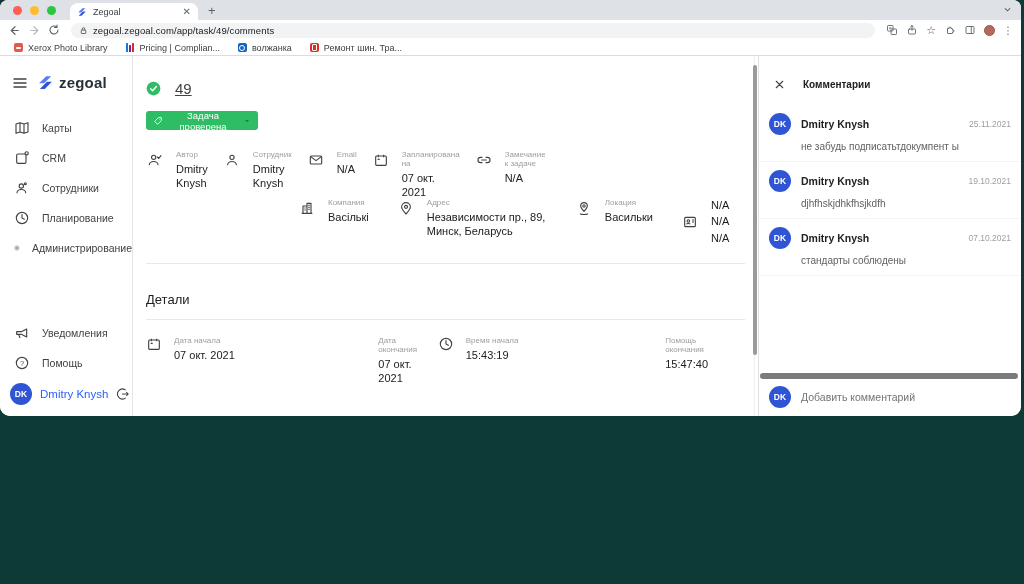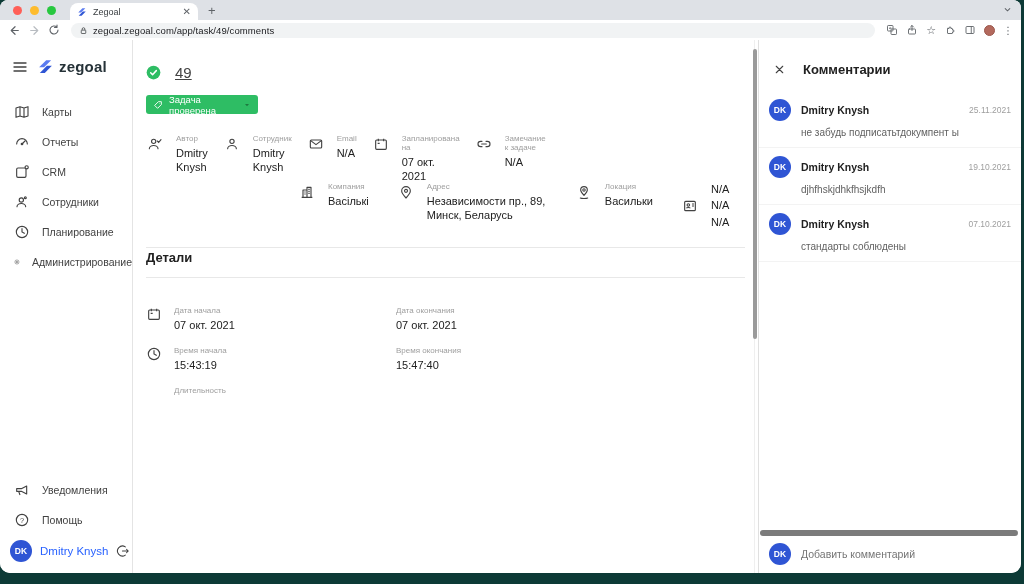--- a/index.html
+++ b/index.html
@@ -1,19 +1,19 @@
 <!DOCTYPE html>
 <html><head>
 <meta charset="utf-8">
 <style>
   * { margin:0; padding:0; box-sizing:border-box; }
   html,body { width:1024px; height:584px; overflow:hidden; }
   body { background:#0d3a36; font-family:"Liberation Sans", sans-serif; }
 
-  .window { position:absolute; left:0; top:0; width:1021px; height:573px;
+  .window { position:absolute; left:0; top:0; width:1021px; height:416px;
             border-radius:8px 8px 10px 10px; overflow:hidden; background:#fff;
             display:flex; flex-direction:column; }
 
   
   .tabstrip { height:20px; background:#dee1e6; display:flex; align-items:center; position:relative; flex:0 0 auto; }
   .lights { display:flex; gap:8px; margin-left:13px; margin-right:14px; }
   .light { width:9px; height:9px; border-radius:50%; }
   .l-red{background:#ff5f57;} .l-yellow{background:#febc2e;} .l-green{background:#28c840;}
   .tab { height:17px; margin-top:3px; width:128px; background:#fff; border-radius:8px 8px 0 0;
          display:flex; align-items:center; padding:0 7px; gap:6px; }
@@ -59,44 +59,44 @@
   .user-name { font-size:11.5px; color:#2962ff; font-weight:500; }
 
   
   .main { flex:1; position:relative; padding:0 0 0 13px; overflow:hidden; }
   .m-header { display:flex; align-items:center; gap:17px; margin-top:22px; }
   .m-title { font-size:15px; font-weight:700; color:#212121; letter-spacing:.2px; }
   .id-row { display:flex; align-items:center; gap:14px; margin-top:24px; }
   .task-id { font-size:15px; color:#424242; text-decoration:underline; cursor:pointer; }
   .status-btn { margin-top:14px; width:112px; height:19px; background:#2ebd64; border:none; border-radius:3px;
                 display:flex; align-items:center; gap:6px; padding:0 7px; cursor:pointer; }
-  .status-btn .st-lbl { font-size:9.5px; color:#fff; flex:1; text-align:left; }
+  .status-btn .st-lbl { font-size:9.5px; color:#fff; flex:1; text-align:center; }
   .fields { display:flex; margin-top:20px; }
   .fcol { display:flex; }
   .fcol-left { width:152px; gap:15px; }
   .fcol-right { width:190px; gap:28px;margin-top:48px; }
   .field { display:flex; gap:12px; }
   .field .fico { flex:0 0 18px; display:flex; justify-content:center; align-items:flex-start; padding-top:2px; }
   .flabel { font-size:8px; color:#9e9e9e; margin-bottom:3px; }
   .fvalue { font-size:11px; color:#212121; line-height:1.3; }
   .fvalue.wrap { width:120px; }
   .trio { display:flex; flex-direction:column; gap:2px; }
   .divider { height:1px; background:#e8e8e8; margin:18px 13px 0 0; }
-  .sec-title { font-size:13px; font-weight:700; color:#212121; margin-top:2px; }
-  .details { margin-top:28px; display:flex; flex-direction:column; gap:14px; }
+  .sec-title { font-size:13px; font-weight:400; color:#212121; margin-top:28px; }
+  .details { margin-top:16px; display:flex; gap:3px; }
   .drow { display:flex; }
   .dcell1 { width:250px; display:flex; gap:12px; }
   .dcell2 { display:flex; flex-direction:column; }
   .vscroll-track { position:absolute; right:3px; top:0; bottom:0; width:1px; background:#efefef; }
   .vscroll { position:absolute; right:1px; top:9px; width:4px; height:290px; background:#9a9a9a; border-radius:2px; }
 
   
   .comments { width:263px; border-left:1px solid #e0e0e0; display:flex; flex-direction:column; flex:0 0 auto; }
   .c-header { display:flex; align-items:center; gap:17px; padding:22px 0 6px 14px; }
-  .c-title { font-size:13px; font-weight:700; color:#212121; }
+  .c-title { font-size:10px; font-weight:700; color:#212121; }
   .c-list { margin-top:8px; }
   .comment { padding:8px 10px 9px 10px; border-bottom:1px solid #f3f3f3; }
   .c-top { display:flex; align-items:center; gap:10px; }
   .av-com { width:22px; height:22px; font-size:8.5px; flex:0 0 auto; }
   .c-name { font-size:10.5px; font-weight:700; color:#212121; flex:1; }
   .c-date { font-size:8.5px; color:#9e9e9e; }
   .c-text { font-size:10px; color:#616161; margin:6px 0 0 32px; }
   .c-bottom { margin-top:auto; }
   .hscroll { height:6px; background:#7b7b7b; border-radius:3px; margin:0 3px 4px 1px; }
   .c-input-row { display:flex; align-items:center; gap:10px; padding:3px 10px 8px 10px; }
@@ -170,20 +170,42 @@
         </svg>
       <svg class="ic" width="12" height="12" viewBox="0 0 24 24" fill="none" stroke="#5f6368" stroke-width="1.8">
           <rect x="4" y="5" width="16" height="14" rx="2"></rect>
           <path d="M14.5 5v14" fill="none"></path>
         </svg>
       <span class="tb-avatar"></span>
       <span class="dots">⋮</span>
     </div>
   </div>
 
+  <div class="bookmarks">
+    <span class="bm">
+      <i class="bm-ico bm-red"></i>
+      <span>Xerox Photo Library</span>
+    </span>
+    <span class="bm">
+      <i class="bm-ico bm-bars">
+          <i style="height:9px;background:#1a73e8"></i>
+          <i style="height:7px;background:#7b1fa2"></i>
+          <i style="height:9px;background:#d93025"></i>
+        </i>
+      <span>Pricing | Complian...</span>
+    </span>
+    <span class="bm">
+      <i class="bm-ico bm-blue"></i>
+      <span>волжанка</span>
+    </span>
+    <span class="bm">
+      <i class="bm-ico bm-red2"></i>
+      <span>Ремонт шин. Тра...</span>
+    </span>
+  </div>
 
   <div class="app">
 
     <div class="sidebar">
       <div class="logo-row">
         <svg class="ic" width="16" height="16" viewBox="0 0 24 24" fill="none" stroke="#424242" stroke-width="2" stroke-linecap="round">
             <path d="M3 6h18M3 12h18M3 18h18"></path>
           </svg>
         <span style="display:flex;align-items:center;gap:5px;">
           <svg class="ic" width="17" height="17" viewBox="0 0 24 24">
@@ -194,28 +216,20 @@
         </span>
       </div>
       <div class="nav">
         <div class="nav-item">
           <svg class="ic" width="16" height="16" viewBox="0 0 24 24" fill="none" stroke="#424242" stroke-width="1.7" stroke-linejoin="round">
               <path d="M9 4L3 6v14l6-2 6 2 6-2V4l-6 2-6-2zM9 4v14M15 6v14"></path>
             </svg>
           <span class="lbl">Карты</span>
         </div>
         <div class="nav-item">
-          <svg class="ic" width="16" height="16" viewBox="0 0 24 24" fill="none" stroke="#424242" stroke-width="1.7" stroke-linecap="round">
-              <path d="M4 15a8 8 0 0 1 16 0"></path>
-              <path d="M12 15l4.5-4.5"></path>
-              <circle cx="12" cy="15" r="1.2" fill="#424242"></circle>
-            </svg>
-          <span class="lbl">Отчеты</span>
-        </div>
-        <div class="nav-item">
           <svg class="ic" width="16" height="16" viewBox="0 0 24 24" fill="none" stroke="#424242" stroke-width="1.7" stroke-linejoin="round">
               <rect x="4" y="6" width="14" height="14" rx="2"></rect>
               <circle cx="19" cy="5" r="2.4"></circle>
             </svg>
           <span class="lbl">CRM</span>
         </div>
         <div class="nav-item">
           <svg class="ic" width="16" height="16" viewBox="0 0 24 24" fill="none" stroke="#424242" stroke-width="1.7" stroke-linecap="round">
               <circle cx="11" cy="9" r="3.2"></circle>
               <path d="M4.5 19a6.5 4.8 0 0 1 13 0"></path>
@@ -445,21 +459,21 @@
                   <circle cx="12" cy="12" r="8.5"></circle>
                   <path d="M12 7v5l3.5 2"></path>
                 </svg>
               </span>
             <span>
                 <div class="flabel">Время начала</div>
                 <div class="fvalue">15:43:19</div>
               </span>
           </div>
           <div class="dcell2">
-            <div class="flabel">Время окончания</div>
+            <div class="flabel">Помощь окончания</div>
             <div class="fvalue">15:47:40</div>
           </div>
         </div>
         <div class="drow">
           <div class="dcell1">
             <span class="fico" style="visibility:hidden;">
                 <svg class="ic" width="16" height="16" viewBox="0 0 24 24"></svg>
               </span>
             <span>
                 <div class="flabel">Длительность</div>

